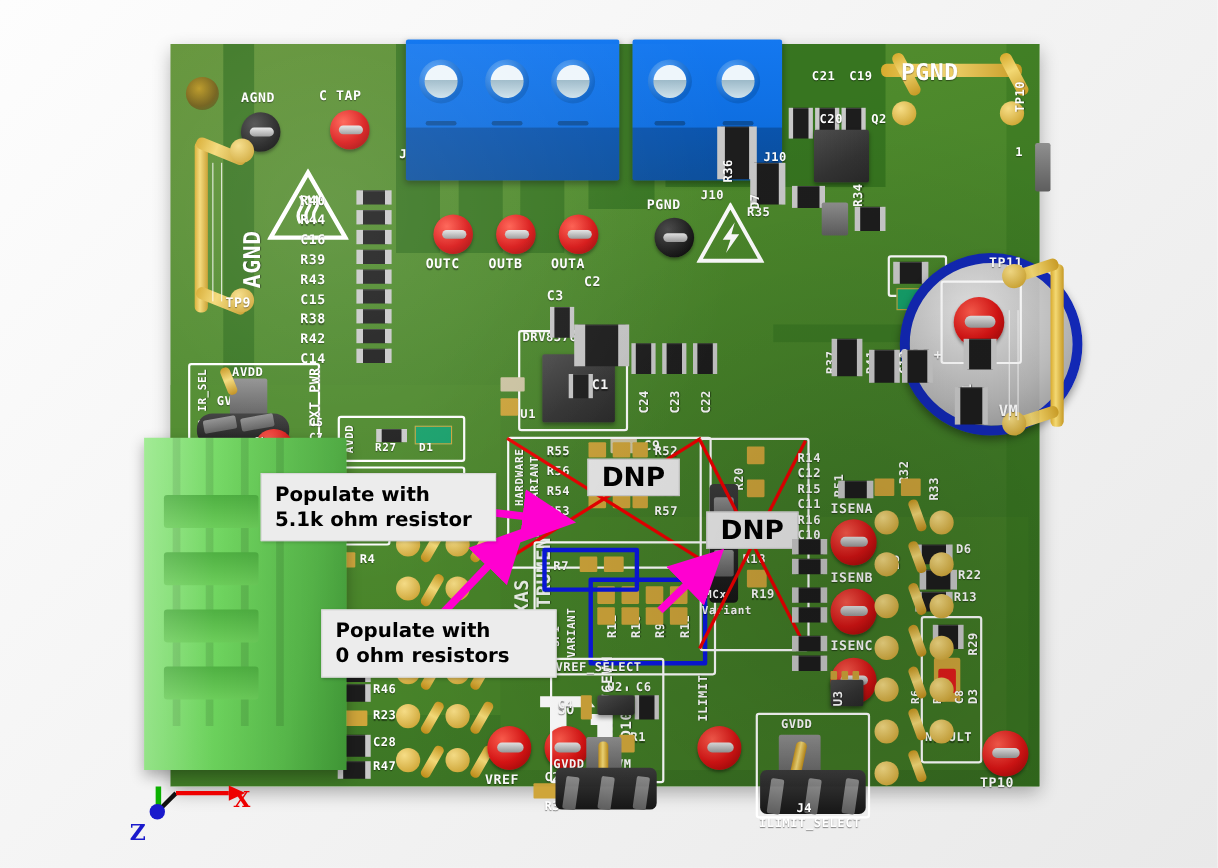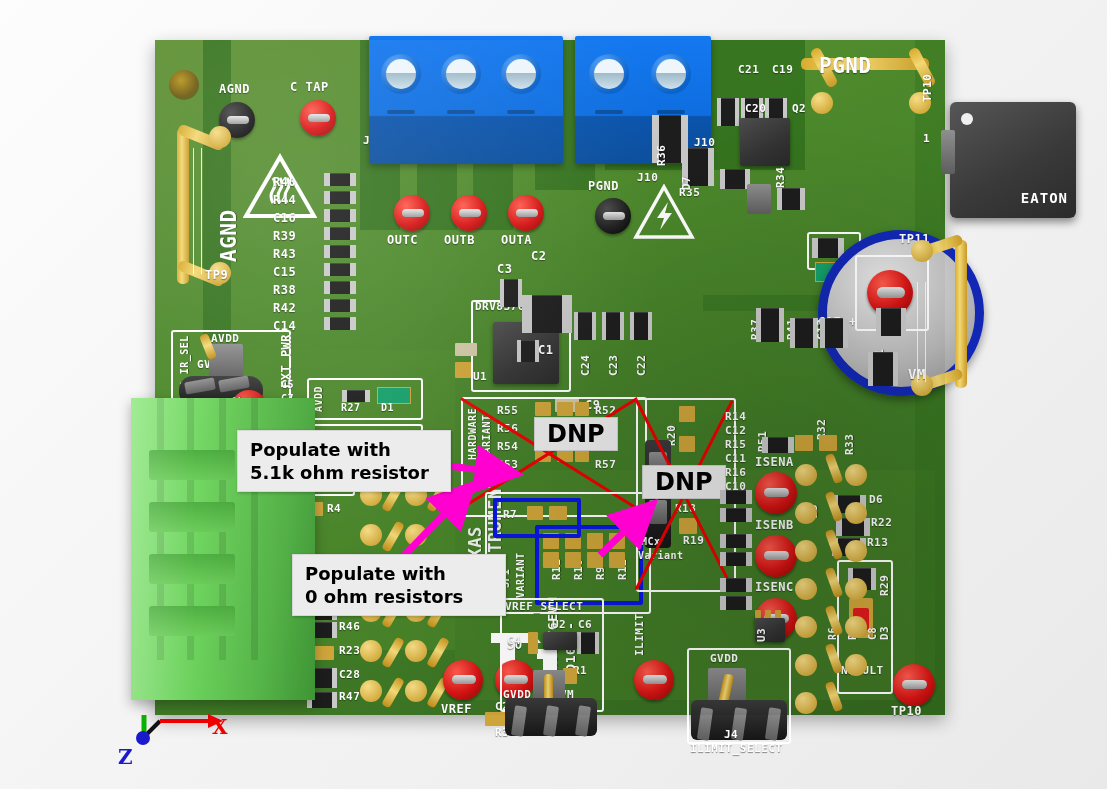--- a/index.html
+++ b/index.html
@@ -293,24 +293,20 @@
 
     <div class="loop" style="left:646px;top:12px;width:130px;height:60px;">
       <div class="bar" style="left:0;top:6px;width:128px;height:12px;"></div>
       <div class="bar" style="left:2px;top:10px;width:42px;height:11px;transform:rotate(62deg);"></div>
       <div class="bar" style="left:100px;top:10px;width:42px;height:11px;transform:rotate(62deg);"></div>
       <div class="cap2" style="left:10px;top:40px;"></div>
       <div class="cap2" style="left:108px;top:40px;"></div>
     </div>
     <div class="silk s21" style="left:664px;top:14px;">PGND</div>
 
-    <div id="eaton">
-      <div class="dot"></div>
-      <div class="brand">EATON</div>
-    </div>
     <div class="jgray" style="left:786px;top:90px;width:14px;height:44px;"></div>
     <div class="silk s11 v" style="left:766px;top:62px;">TP10</div>
     <div class="silk s11" style="left:768px;top:92px;">1</div>
 
     <div class="box" style="left:652px;top:192px;width:50px;height:34px;"></div>
     <div class="smd" style="left:660px;top:198px;width:26px;height:20px;"></div>
     <div class="silk s11" style="left:706px;top:198px;">R30</div>
     <div class="grn" style="left:660px;top:222px;width:44px;height:18px;"></div>
 
     <div id="cap"></div>

